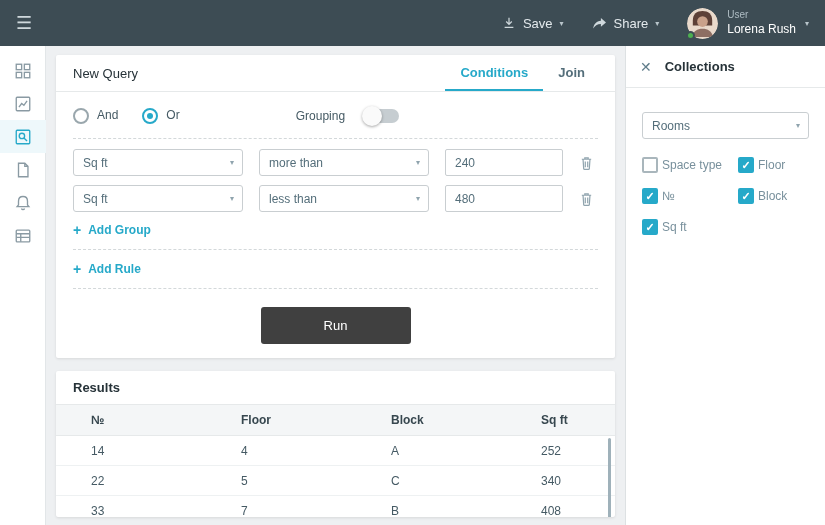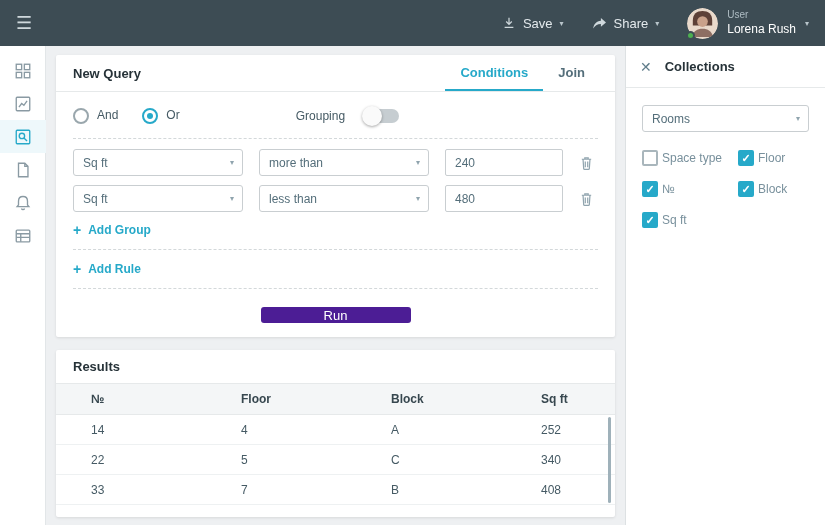--- a/index.html
+++ b/index.html
@@ -26,21 +26,21 @@
 .bodyrow{flex:1;display:flex;min-height:0}
 .sidebar{width:46px;background:#fff;border-right:1px solid #e2e6e8;padding-top:8px;display:flex;flex-direction:column;align-items:center;flex:0 0 46px}
 .side-item{width:46px;height:33px;display:flex;align-items:center;justify-content:center;color:#8a9aa3;cursor:pointer}
 .side-item svg{width:18px;height:18px;display:block}
 .side-item.active{color:#26a9c9;background:#eef8fb}
 .main{flex:1;min-width:0;display:flex;flex-direction:column;gap:13px;padding:9px 10px 8px;background:#eef0f2;overflow:hidden}
 .card{background:#fff;border-radius:2px;box-shadow:0 1px 3px rgba(0,0,0,.1)}
 
 
 .qc-header{display:flex;align-items:stretch;height:37px;border-bottom:1px solid #e6e9ea;padding-left:17px}
-.qc-title{align-self:center;font-size:13px;font-weight:bold;color:#263238}
+.qc-title{align-self:center;font-size:13px;font-weight:normal;color:#263238}
 .tabs{margin-left:auto;display:flex;padding-right:15px}
 .tab{display:flex;align-items:center;padding:0 15px;font-size:13px;font-weight:bold;color:#546e7a;cursor:pointer;border-bottom:2px solid transparent}
 .tab.active{color:#26a9c9;border-bottom-color:#26a9c9}
 .qc-body{padding:12px 17px 14px}
 .logic-row{display:flex;align-items:center;height:24px}
 .radio{display:flex;align-items:flex-start;gap:8px;margin-right:24px;cursor:pointer;font-size:12px;color:#455a64}
 .radio-circle{width:16px;height:16px;border-radius:50%;border:2px solid #9aa7ad;position:relative;background:#fff;flex:0 0 16px}
 .radio-circle.selected{border-color:#26a9c9}
 .radio-circle.selected::after{content:"";position:absolute;left:3px;top:3px;width:6px;height:6px;border-radius:50%;background:#26a9c9}
 .grouping-label{margin-left:92px;font-size:12px;color:#455a64}
@@ -51,38 +51,38 @@
 .select{position:relative;display:flex;align-items:center;height:27px;border:1px solid #c9ced1;border-radius:3px;padding:0 22px 0 9px;font-size:12px;color:#546e7a;cursor:pointer;background:#fff}
 .select .caret{position:absolute;right:8px;font-size:8px;color:#90a4ae}
 .field-select{width:170px}
 .op-select{width:170px}
 .value-input{width:118px;height:27px;border:1px solid #c9ced1;border-radius:2px;padding:0 9px;font-size:12px;color:#546e7a;font-family:"Liberation Sans",sans-serif;outline:none}
 .trash{display:flex;align-items:center;color:#90a4ae;cursor:pointer}
 .link-row{margin:8px 0}
 .link{display:inline-flex;align-items:center;gap:7px;color:#26a9c9;font-size:12px;font-weight:bold;cursor:pointer;height:18px}
 .link .plus{font-size:14px;font-weight:bold;line-height:1}
 .run-row{display:flex;justify-content:center;padding-top:8px}
-.run-btn{width:150px;height:16px;background:#4c1d95;color:#fff;border:none;border-radius:3px;font-size:13px;font-family:"Liberation Sans",sans-serif;cursor:pointer}
+.run-btn{width:150px;height:37px;background:#404040;color:#fff;border:none;border-radius:3px;font-size:13px;font-family:"Liberation Sans",sans-serif;cursor:pointer}
 
 
 .results-card{flex:1;min-height:0;overflow:hidden;display:flex;flex-direction:column}
 .rc-header{height:34px;display:flex;align-items:center;padding:0 17px;border-bottom:1px solid #e6e9ea;font-size:13px;font-weight:bold;color:#263238;flex:0 0 34px}
 .table{position:relative;flex:1;min-height:0;overflow:hidden}
 .t-row{display:grid;grid-template-columns:185px 150px 150px 1fr;align-items:center}
 .t-row > div:first-child{padding-left:35px}
 .t-head{height:31px;background:#f4f6f7;font-weight:bold;font-size:12px;color:#37474f;border-bottom:1px solid #e6e9ea}
 .t-body-row{height:30px;font-size:12px;color:#455a64;border-bottom:1px solid #eef1f2}
 .scrollbar{position:absolute;right:4px;top:33px;width:3px;height:86px;background:#9fb1ba;border-radius:2px;cursor:pointer}
 
 
 .collections{width:200px;background:#fff;border-left:1px solid #dde1e3;display:flex;flex-direction:column;flex:0 0 200px}
 .col-header{height:42px;display:flex;align-items:center;gap:13px;padding:0 14px;border-bottom:1px solid #e6e9ea;flex:0 0 42px}
 .close-x{color:#607d8b;font-size:14px;cursor:pointer;line-height:1}
 .col-title{font-size:13px;font-weight:bold;color:#263238}
-.col-select{margin:17px 16px 0}
+.col-select{margin:24px 16px 0}
 .col-select .select{width:100%}
 .checks{margin:18px 16px 0;display:grid;grid-template-columns:96px auto;row-gap:15px}
 .check-item{display:flex;align-items:center;gap:4px;cursor:pointer}
 .checkbox{width:16px;height:16px;border-radius:2px;border:2px solid #a9b6bc;background:#fff;display:flex;align-items:center;justify-content:center;flex:0 0 16px}
 .checkbox.checked{background:#26a9c9;border-color:#26a9c9}
 .checkbox .tick{display:none;color:#fff;font-size:11px;font-weight:bold;line-height:1}
 .checkbox.checked .tick{display:block}
 .check-label{font-size:12px;color:#78909c}
 </style>
 </head>

